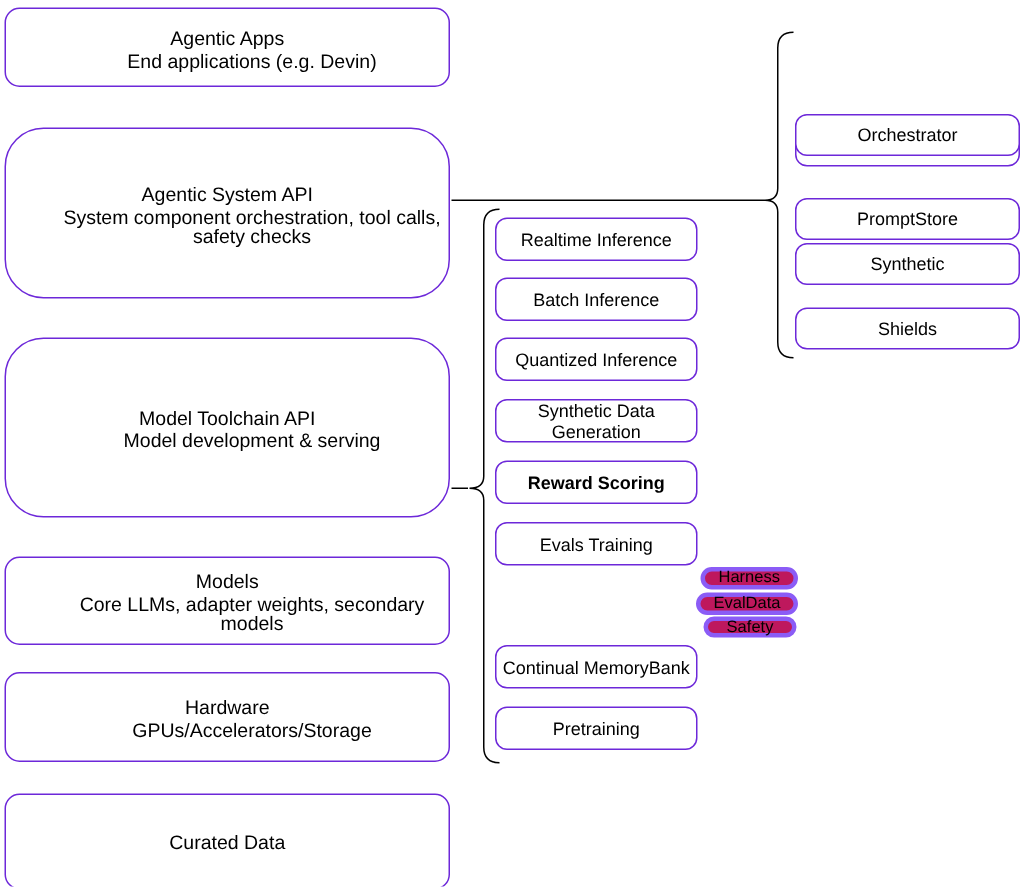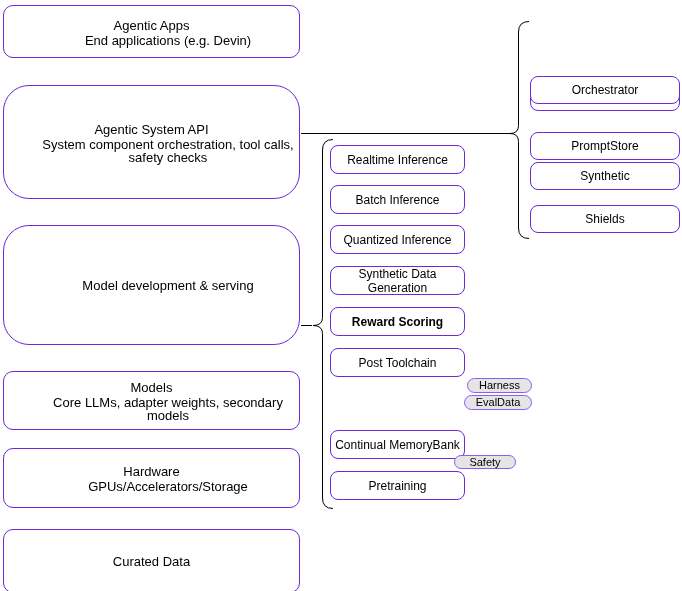--- a/index.html
+++ b/index.html
@@ -21,21 +21,21 @@
   .stack-node.big { border-radius: 26px; }
   .stack-title { font-size: 13px; line-height: 17px; }
   .stack-sub { font-size: 13px; line-height: 13px; padding-left: 33px; }
   
   .tool-node { left: 330px; width: 135px; height: 29px; border-radius: 8px; font-size: 12px; }
   
   .sys-node { left: 530px; width: 150px; height: 28px; border-radius: 8px; font-size: 12px; }
   
   .pill {
     position: absolute; box-sizing: border-box; z-index: 3;
-    background: #e5e5e5; border: 1px solid #8b5cf6; border-radius: 8px;
+    background: #be185d; border: 3px solid #8b5cf6; border-radius: 8px;
     display: flex; align-items: center; justify-content: center;
     font-size: 11px; line-height: 1;
   }
   .connectors { position: absolute; left: 0; top: 0; pointer-events: none; z-index: 1; }
   .node, .pill { z-index: 2; }
 </style>
 </head>
 <body>
 
 <div class="canvas">
@@ -51,20 +51,21 @@
     <div class="stack-title">Agentic Apps</div>
     <div class="stack-sub">End applications (e.g. Devin)</div>
   </div>
 
   <div class="node stack-node big" style="top:85px; height:114px;">
     <div class="stack-title">Agentic System API</div>
     <div class="stack-sub">System component orchestration, tool calls, safety checks</div>
   </div>
 
   <div class="node stack-node big" style="top:225px; height:120px;">
+    <div class="stack-title">Model Toolchain API</div>
     <div class="stack-sub">Model development &amp; serving</div>
   </div>
 
   <div class="node stack-node" style="top:371px; height:59px;">
     <div class="stack-title">Models</div>
     <div class="stack-sub">Core LLMs, adapter weights, secondary models</div>
   </div>
 
   <div class="node stack-node" style="top:448px; height:60px;">
     <div class="stack-title">Hardware</div>
@@ -73,27 +74,27 @@
 
   <div class="node stack-node" style="top:529px; height:64px;">
     <div class="stack-title">Curated Data</div>
   </div>
 
   <div class="node tool-node" style="top:145px;">Realtime Inference</div>
   <div class="node tool-node" style="top:185px;">Batch Inference</div>
   <div class="node tool-node" style="top:225px;">Quantized Inference</div>
   <div class="node tool-node" style="top:266px;">Synthetic Data Generation</div>
   <div class="node tool-node" style="top:307px;font-weight:bold;">Reward Scoring</div>
-  <div class="node tool-node" style="top:348px;">Post Toolchain</div>
+  <div class="node tool-node" style="top:348px;">Evals Training</div>
   <div class="node tool-node" style="top:430px;">Continual MemoryBank</div>
   <div class="node tool-node" style="top:471px;">Pretraining</div>
 
   <div class="pill" style="left:467px; top:378px; width:65px; height:15px;">Harness</div>
   <div class="pill" style="left:464px; top:395px; width:68px; height:15px;">EvalData</div>
-  <div class="pill" style="left:454px; top:411px; width:62px; height:14px;margin-top:44px;">Safety</div>
+  <div class="pill" style="left:469px; top:411px; width:62px; height:14px;">Safety</div>
 
   <div class="node sys-node" style="top:43px;margin-top:40px;">Assistant</div>
   <div class="node sys-node" style="top:76px;">Orchestrator</div>
   <div class="node sys-node" style="top:119px;margin-top:13px;">PromptStore</div>
   <div class="node sys-node" style="top:162px;">Synthetic</div>
   <div class="node sys-node" style="top:205px;">Shields</div>
 
 </div>
 
 </body></html>

